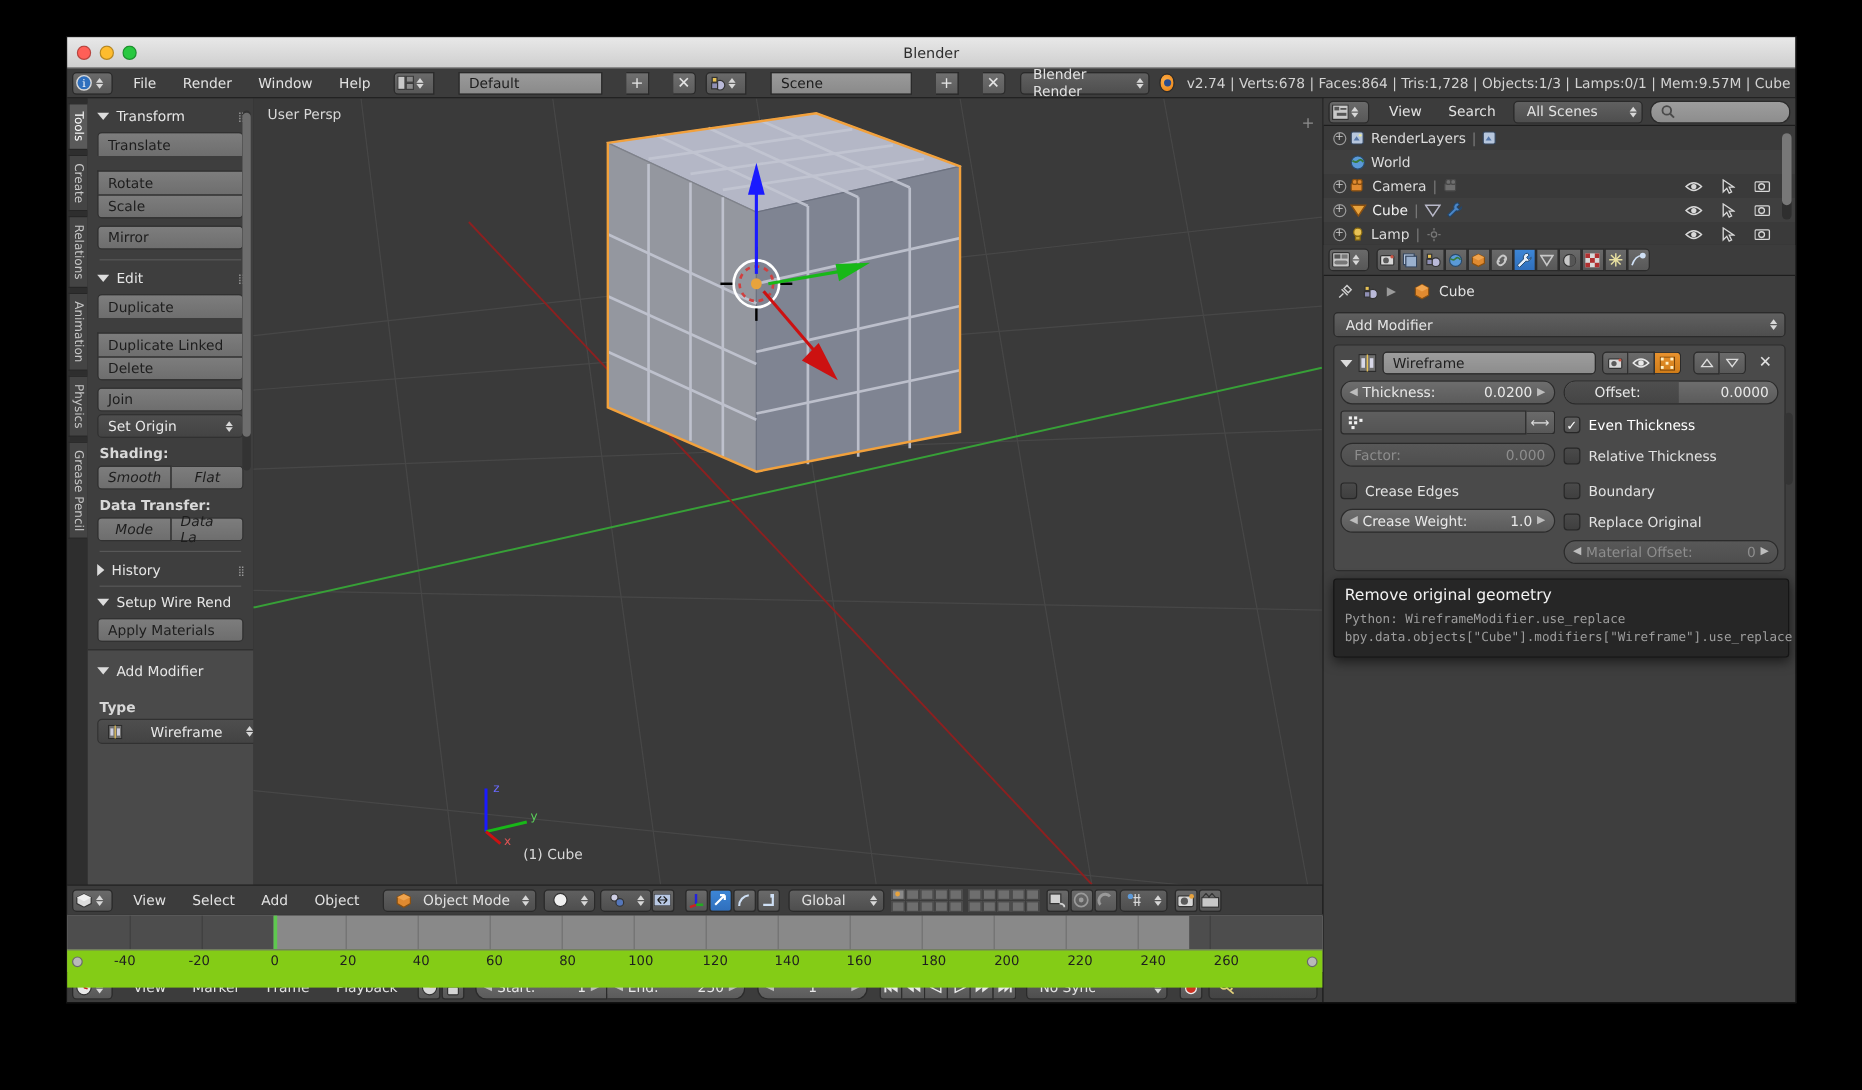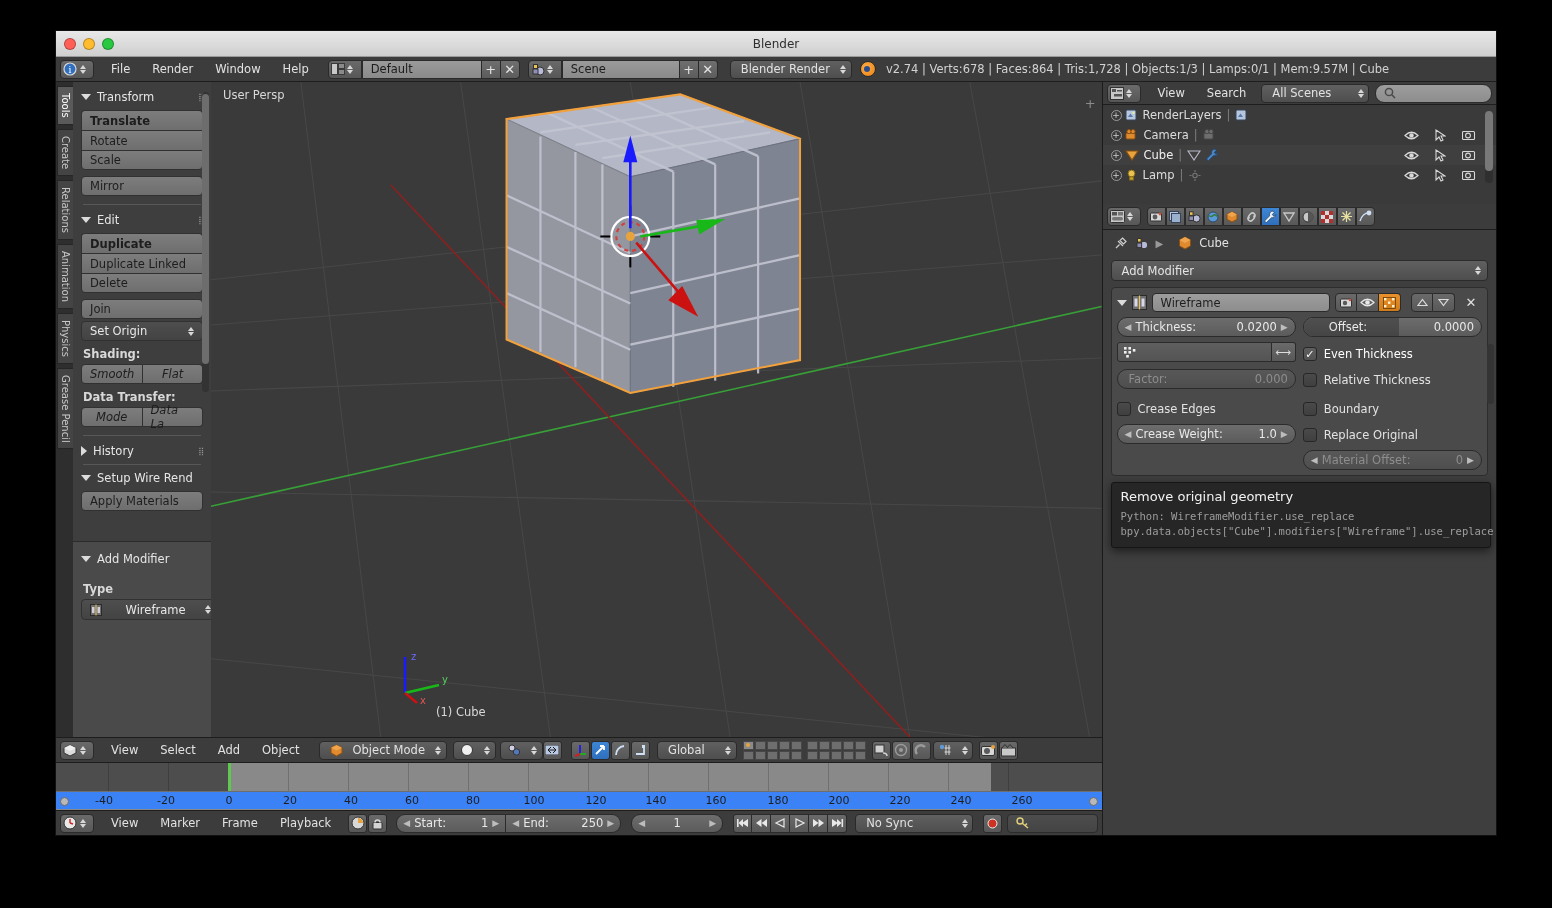--- a/index.html
+++ b/index.html
@@ -49,21 +49,21 @@
     width: 7px; height: 13px; display: flex; flex-direction: column;
     justify-content: center; align-items: center; gap: 1px;
   }
   .updown i { display: block; width: 0; height: 0; border-left: 3px solid transparent; border-right: 3px solid transparent; }
   .updown i.u { border-bottom: 4px solid #d8d8d8; }
   .updown i.d { border-top: 4px solid #d8d8d8; }
   .menu-item {
     font-size: 11.5px; color: #e2e2e2; padding: 0 11px; height: 19px;
     display: flex; align-items: center; border-radius: 3px; cursor: default;
   }
-  .hdr-group { display: flex; align-items: center; margin-left: 8px; }
+  .hdr-group { display: flex; align-items: center; margin-left: 8px; gap: 20px; }
   .sel-field {
     height: 19px; background: linear-gradient(#9a9a9a,#8a8a8a);
     border: 1px solid #2a2a2a; border-radius: 4px 0 0 4px;
     display: flex; align-items: center; padding: 0 8px;
     font-size: 11.5px; color: #1c1c1c; min-width: 120px;
   }
   .sq-btn {
     width: 19px; height: 19px; background: linear-gradient(#6f6f6f,#5c5c5c);
     border: 1px solid #2a2a2a; border-left: none;
     display: flex; align-items: center; justify-content: center;
@@ -113,21 +113,21 @@
   }
   .tri { width: 0; height: 0; border-left: 5px solid transparent; border-right: 5px solid transparent; border-top: 6px solid #dcdcdc; }
   .tri.right { border-top: 5px solid transparent; border-bottom: 5px solid transparent; border-left: 6px solid #dcdcdc; border-right: none; }
   .grip { margin-left: auto; font-size: 8px; color: #9a9a9a; letter-spacing: -1px; }
   .tbtn {
     height: 20px; background: linear-gradient(#7d7d7d,#6e6e6e);
     border: 1px solid #313131; border-radius: 4px;
     display: flex; align-items: center; padding: 0 8px;
     font-size: 11.5px; color: #1d1d1d; margin-bottom: 2px;
   }
-  .tbtn.grouped-top { border-radius: 4px 4px 0 0; margin-bottom: 0; border-bottom: none; font-weight: bold; }
+  .tbtn.grouped-top { border-radius: 4px 4px 0 0; margin-bottom: 12px; border-bottom: none; }
   .tbtn.grouped-mid { border-radius: 0; margin-bottom: 0; border-bottom: none; }
   .tbtn.grouped-bot { border-radius: 0 0 4px 4px; margin-bottom: 6px; }
   .tbtn.dark {
     background: linear-gradient(#4e4e4e,#434343); color: #e8e8e8;
     justify-content: space-between;
   }
   .sublabel { font-size: 11.5px; color: #d8d8d8; margin: 6px 0 3px 2px; font-weight: bold; }
   .split-row { display: flex; margin-bottom: 6px; }
   .split-row .tbtn { flex: 1; margin: 0; border-radius: 0; justify-content: center; font-style: italic; }
   .split-row .tbtn:first-child { border-radius: 4px 0 0 4px; }
@@ -164,21 +164,21 @@
   .layer-cell.act { background: #8a8a8a; }
   .layer-cell .dot { width: 4px; height: 4px; border-radius: 50%; background: #e8a33d; margin: 1px auto; }
 
   
   #timeline { height: 48px; flex: 0 0 48px; background: #8a8a8a; position: relative; border-top: 1px solid #1d1d1d; }
   #tl-track { position: absolute; left: 0; top: 0; right: 0; height: 28px; background: #898989; }
   #tl-neg { position: absolute; left: 0; top: 0; width: 172px; height: 28px; background: #4d4d4d; }
   #tl-end-shade { position: absolute; left: 935px; top: 0; right: 0; height: 28px; background: #4d4d4d; }
   .tl-gline { position: absolute; top: 0; width: 1px; height: 28px; background: rgba(0,0,0,.18); }
   #tl-playhead { position: absolute; left: 172px; top: 0; width: 3px; height: 28px; background: #5ec84f; }
-  #tl-ruler { position: absolute; left: 0; top: 28px; right: 0; height: 18px; background: #3b82f6; border-top: 1px solid #6e6e6e; }
+  #tl-ruler { position: absolute; left: 0; top: 28px; right: 0; height: 32px; background: #84cc16; border-top: 1px solid #6e6e6e; }
   .tl-tick { position: absolute; top: 2px; font-size: 11px; color: #1e1e1e; transform: translateX(-50%); }
   .tl-knob { position: absolute; top: 5px; width: 9px; height: 9px; border-radius: 50%; background: #b9b9b9; border: 1px solid #6a6a6a; }
   #tl-footer {
     height: 25px; flex: 0 0 25px; background: #3c3c3c; border-top: 1px solid #1d1d1d;
     display: flex; align-items: center; padding: 0 4px;
   }
   .num-field {
     height: 19px; border-radius: 9px; background: linear-gradient(#6d6d6d,#5b5b5b);
     border: 1px solid #2b2b2b; display: flex; align-items: center;
     padding: 0 6px; font-size: 11.5px; color: #e8e8e8; gap: 4px;
@@ -924,20 +924,28 @@
               <circle cx="8.5" cy="3.8" r="1.2" fill="#e8e8a0"></circle>
             </svg>
             <span>RenderLayers</span>
             <span class="ol-sep">|</span>
             <svg width="13" height="13" viewBox="0 0 13 13">
               <rect x="1" y="1" width="10" height="10" rx="1.5" fill="#b6c6dd" stroke="#33445c"></rect>
               <path d="M3 8 L5.5 4.5 L8 8" fill="#5577aa"></path>
             </svg>
           </div>
 
+          <div class="ol-row alt">
+            <span style="width:14px"></span>
+            <svg width="13" height="13" viewBox="0 0 13 13" style="margin-right:5px">
+              <circle cx="6.5" cy="6.5" r="5.5" fill="#5a9ad8" stroke="#2a4a6a"></circle>
+              <path d="M2 5 q3 2 5 0 q2 -2 4 1" stroke="#3a7a3a" stroke-width="1.6" fill="none"></path>
+            </svg>
+            <span>World</span>
+          </div>
 
           <div class="ol-row">
             <span class="ol-exp">+</span>
             <svg width="14" height="13" viewBox="0 0 14 13" style="margin-right:5px">
               <rect x="1" y="4" width="9" height="6" rx="1" fill="#e08a30" stroke="#8a5010"></rect>
               <circle cx="4" cy="2.6" r="2.1" fill="#e08a30" stroke="#8a5010"></circle>
               <circle cx="8" cy="2.6" r="2.1" fill="#e08a30" stroke="#8a5010"></circle>
             </svg>
             <span>Camera</span>
             <span class="ol-sep">|</span>

